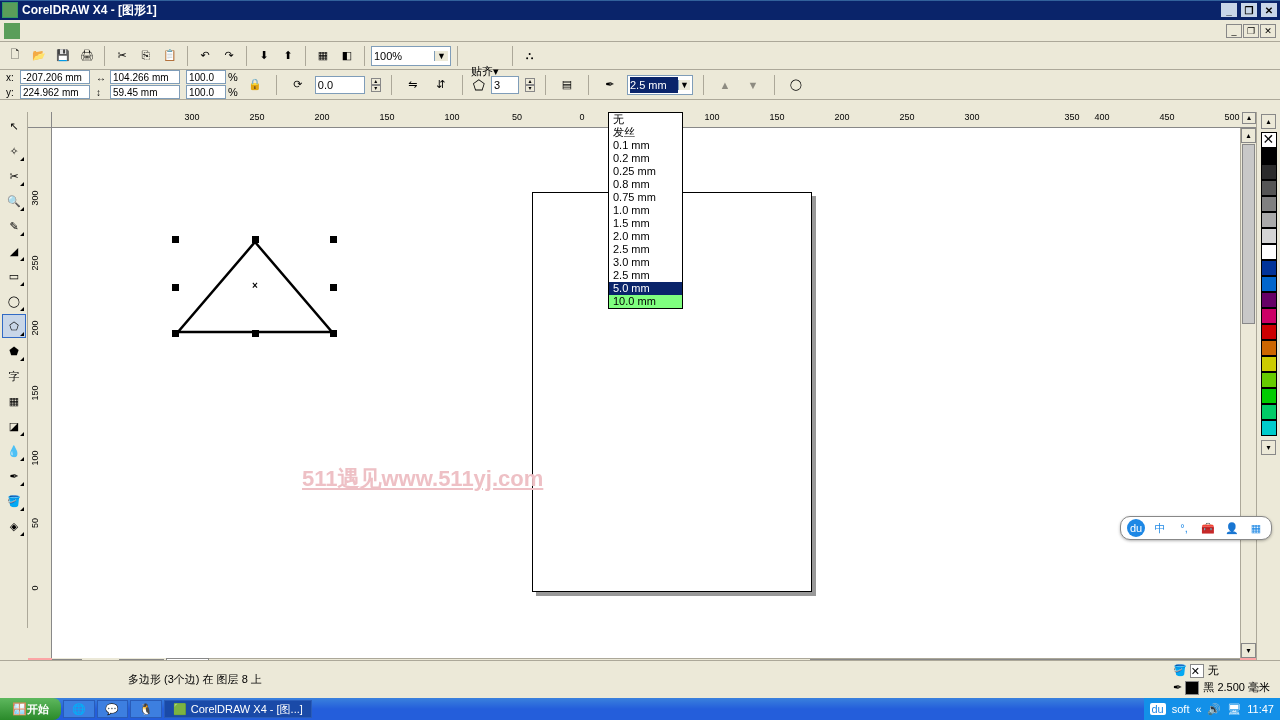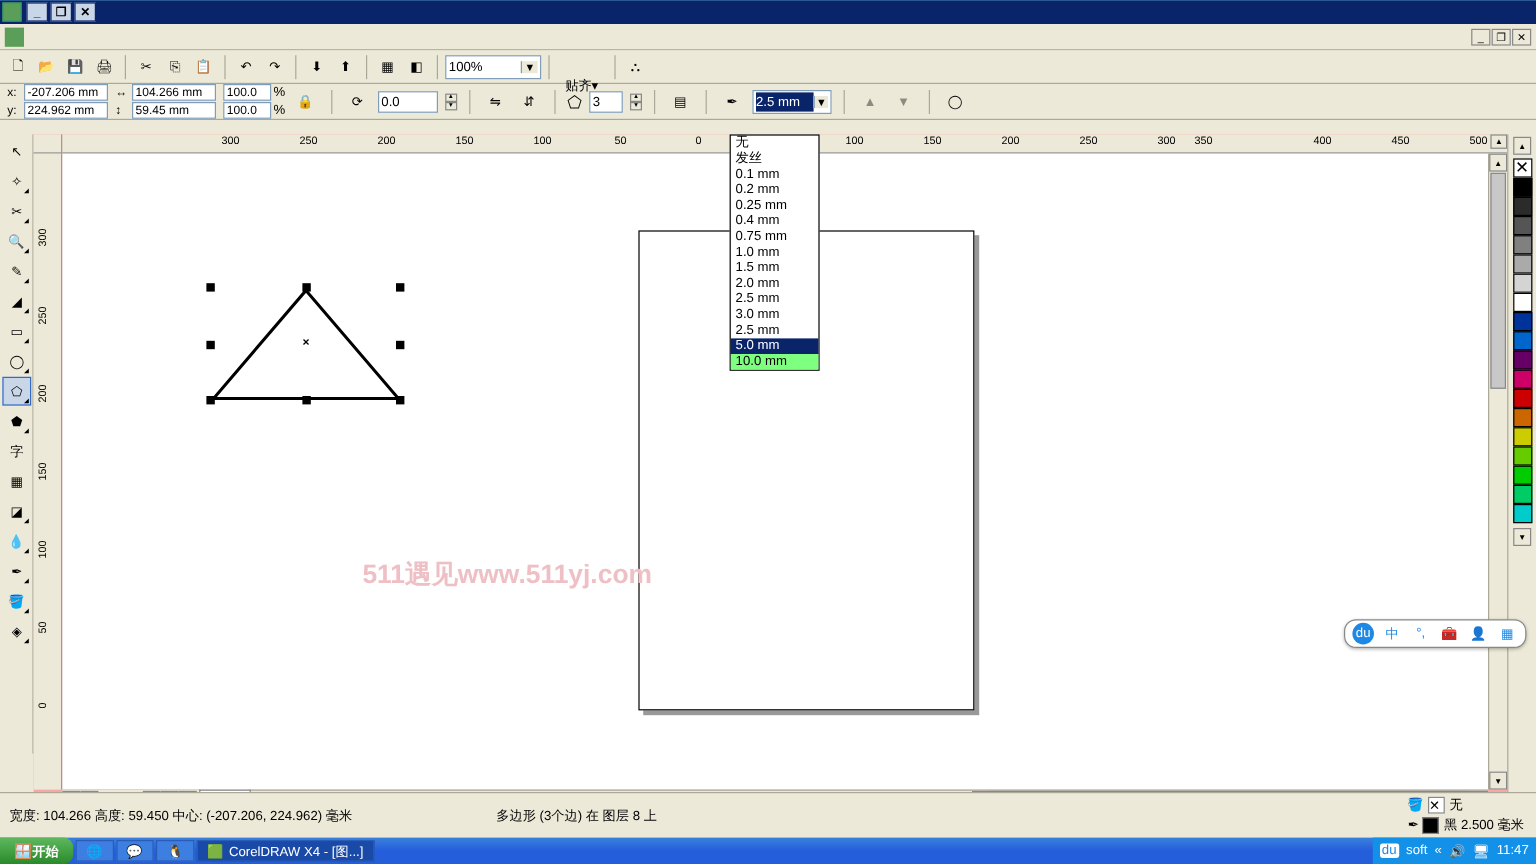--- a/index.html
+++ b/index.html
@@ -94,20 +94,21 @@
 .ime-ico { width:18px; height:18px; display:flex; align-items:center; justify-content:center; font-size:11px; }
 
 
 .sc-arrow { width:14px; height:12px; background:#ece9d8; border:1px solid #888; font-size:8px; text-align:center; position:absolute;}
 </style>
 </head>
 <body>
 
 <div class="titlebar">
   <div class="app-icon"></div>
+  <div class="title">CorelDRAW X4 - [图形1]</div>
   <div class="win-btns">
     <div class="win-btn">_</div>
     <div class="win-btn">❐</div>
     <div class="win-btn">✕</div>
   </div>
 </div>
 
 <div class="menubar">
   <div class="doc-icon"></div>
   <div class="mdi-btns">
@@ -239,21 +240,21 @@
       <div class="tick-label" style="left: 335px;">150</div>
       <div class="tick-label" style="left: 400px;">100</div>
       <div class="tick-label" style="left: 465px;">50</div>
       <div class="tick-label" style="left: 530px;">0</div>
       <div class="tick-label" style="left: 595px;">50</div>
       <div class="tick-label" style="left: 660px;">100</div>
       <div class="tick-label" style="left: 725px;">150</div>
       <div class="tick-label" style="left: 790px;">200</div>
       <div class="tick-label" style="left: 855px;">250</div>
       <div class="tick-label" style="left: 920px;">300</div>
-      <div class="tick-label" style="left: 951px;">350</div>
+      <div class="tick-label" style="left: 1020px;">350</div>
       <div class="tick-label" style="left: 1050px;">400</div>
       <div class="tick-label" style="left: 1115px;">450</div>
       <div class="tick-label" style="left: 1180px;">500</div>
     </div>
   <div class="ruler-v" id="ruler-v">
       <div class="tick-label" style="top: 460px;">0</div>
       <div class="tick-label" style="top: 395px;">50</div>
       <div class="tick-label" style="top: 330px;">100</div>
       <div class="tick-label" style="top: 265px;">150</div>
       <div class="tick-label" style="top: 200px;">200</div>
@@ -273,30 +274,30 @@
     <div class="handle" style="left:120px; top:108px;"></div>
     <div class="handle" style="left:200px; top:108px;"></div>
     <div class="handle" style="left:278px; top:108px;"></div>
     <div class="handle" style="left:120px; top:156px;"></div>
     <div class="center-x" style="left:200px; top:152px;">×</div>
     <div class="handle" style="left:278px; top:156px;"></div>
     <div class="handle" style="left:120px; top:202px;"></div>
     <div class="handle" style="left:200px; top:202px;"></div>
     <div class="handle" style="left:278px; top:202px;"></div>
 
-    <div class="watermark" style="left:250px; top:336px;">511遇见www.511yj.com</div>
+    <div class="watermark" style="left:250px; top:336px;text-decoration:underline;">511遇见www.511yj.com</div>
   </div>
 
   <div class="dropdown" id="outline-dd" style="left:580px; top:0; width:75px;">
       <div class="dd-item">无</div>
       <div class="dd-item">发丝</div>
       <div class="dd-item">0.1 mm</div>
       <div class="dd-item">0.2 mm</div>
       <div class="dd-item">0.25 mm</div>
-      <div class="dd-item">0.4 mm</div>
+      <div class="dd-item">0.8 mm</div>
       <div class="dd-item">0.75 mm</div>
       <div class="dd-item">1.0 mm</div>
       <div class="dd-item">1.5 mm</div>
       <div class="dd-item">2.0 mm</div>
       <div class="dd-item">2.5 mm</div>
       <div class="dd-item">3.0 mm</div>
       <div class="dd-item">2.5 mm</div>
       <div class="dd-item highlighted">5.0 mm</div>
       <div class="dd-item hover">10.0 mm</div>
     </div>
@@ -345,21 +346,20 @@
     <div class="swatch" style="background: rgb(204, 204, 0);"></div>
     <div class="swatch" style="background: rgb(102, 204, 0);"></div>
     <div class="swatch" style="background: rgb(0, 204, 0);"></div>
     <div class="swatch" style="background: rgb(0, 204, 102);"></div>
     <div class="swatch" style="background: rgb(0, 204, 204);"></div>
     <div class="sb-btn" style="margin-top: 4px;">▾</div>
   </div>
 
 <div class="statusbar">
   <div class="status-row">
-    <span>宽度: 104.266  高度: 59.450  中心: (-207.206, 224.962)  毫米</span>
     <span style="margin-left:120px;">多边形 (3个边) 在 图层 8 上</span>
   </div>
   <div class="status-right">
     <div><span>🪣</span> <span class="fillswatch" style="background:#fff; position:relative;">✕</span><span>无</span></div>
     <div><span>✒</span> <span class="fillswatch" style="background:#000;"></span><span>黑  2.500 毫米</span></div>
   </div>
 </div>
 
 <div class="ime-bar" style="bottom:180px;">
   <div class="ime-ico" style="background:#1e88e5;color:#fff;border-radius:50%;">du</div>

